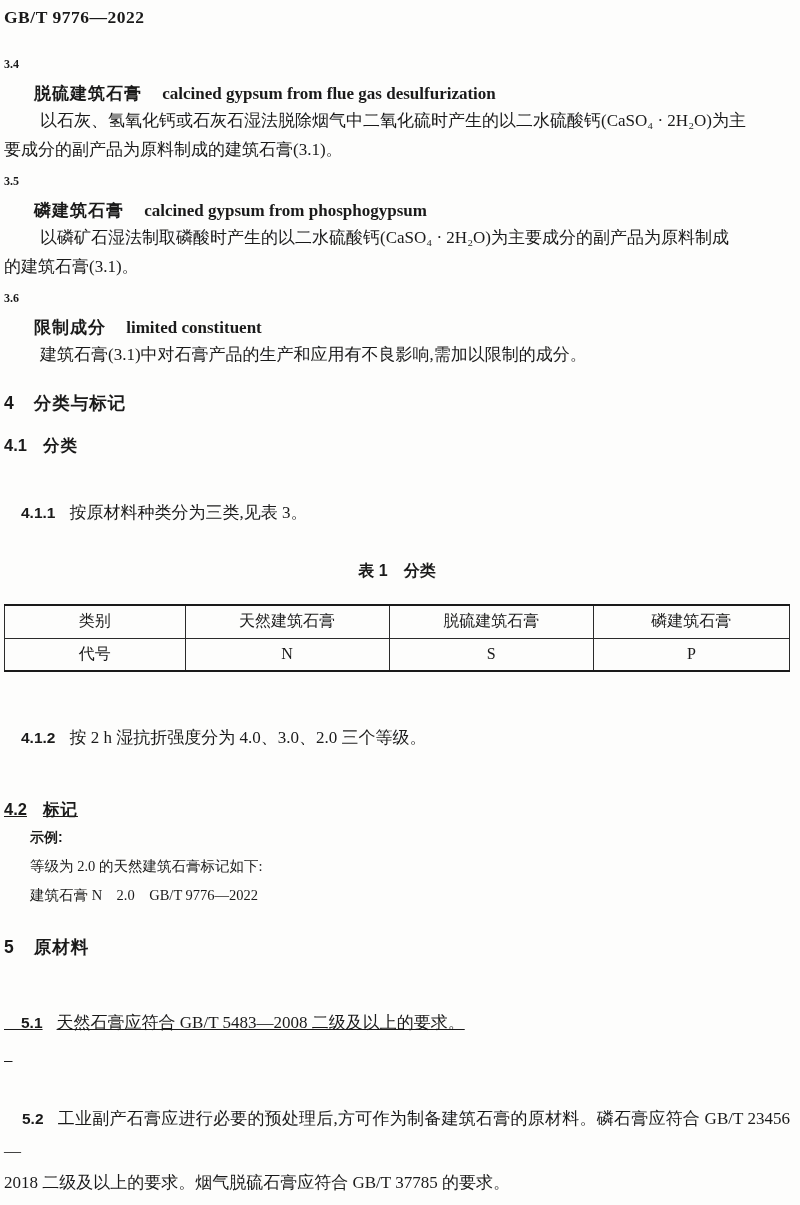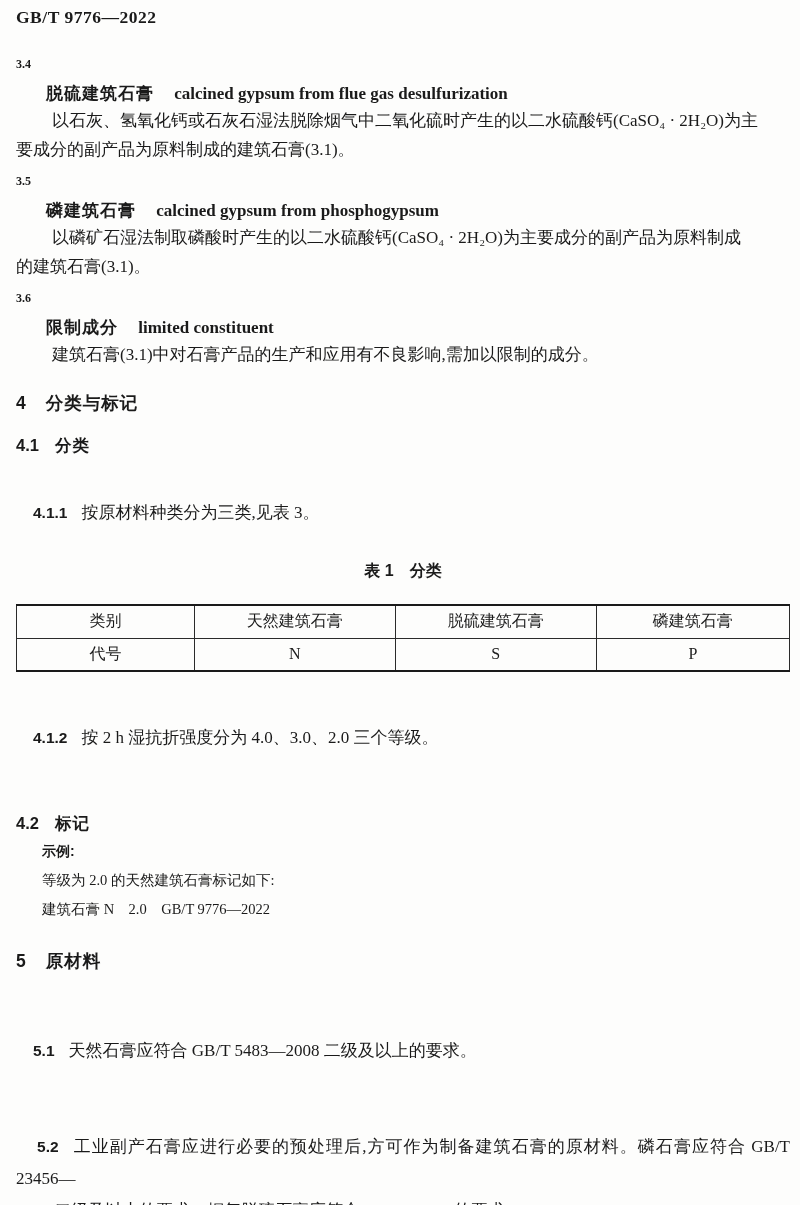--- a/index.html
+++ b/index.html
@@ -2,21 +2,21 @@
 <html><head>
 <meta charset="utf-8">
 <style>
   * { margin: 0; padding: 0; box-sizing: border-box; }
   html, body { background: #ffffff; }
   .page {
     position: relative;
     width: 800px;
     height: 1205px;
     margin: 0 auto;
-    padding: 6px 10px 0 16px;
+    padding: 6px 10px 0 4px;
     background: #fdfdfc;
     color: #1a1a1a;
     font-family: "Liberation Serif", "DejaVu Serif", serif;
     font-size: 17px;
     overflow: hidden;
   }
   .doc-header {
     font-family: "Liberation Serif", "DejaVu Serif", serif;
     font-weight: 700;
     font-size: 17.5px;
@@ -115,21 +115,21 @@
     line-height: 20px;
   }
   .example-line {
     font-size: 14.5px;
     margin: 9px 0 0 26px;
     line-height: 20px;
   }
   
   .mt12 { margin-top: 12px; }
   .mt18 { margin-top: 18px; }
-  .mt20 { margin-top: 30px; }
+  .mt20 { margin-top: 16px; text-decoration: underline; }
   .mt22 { margin-top: 22px; }
   .mt30 { margin-top: 30px; }
 </style>
 </head>
 <body>
 
 <div class="page">
 
   <div class="doc-header">GB/T 9776—2022</div>
 

